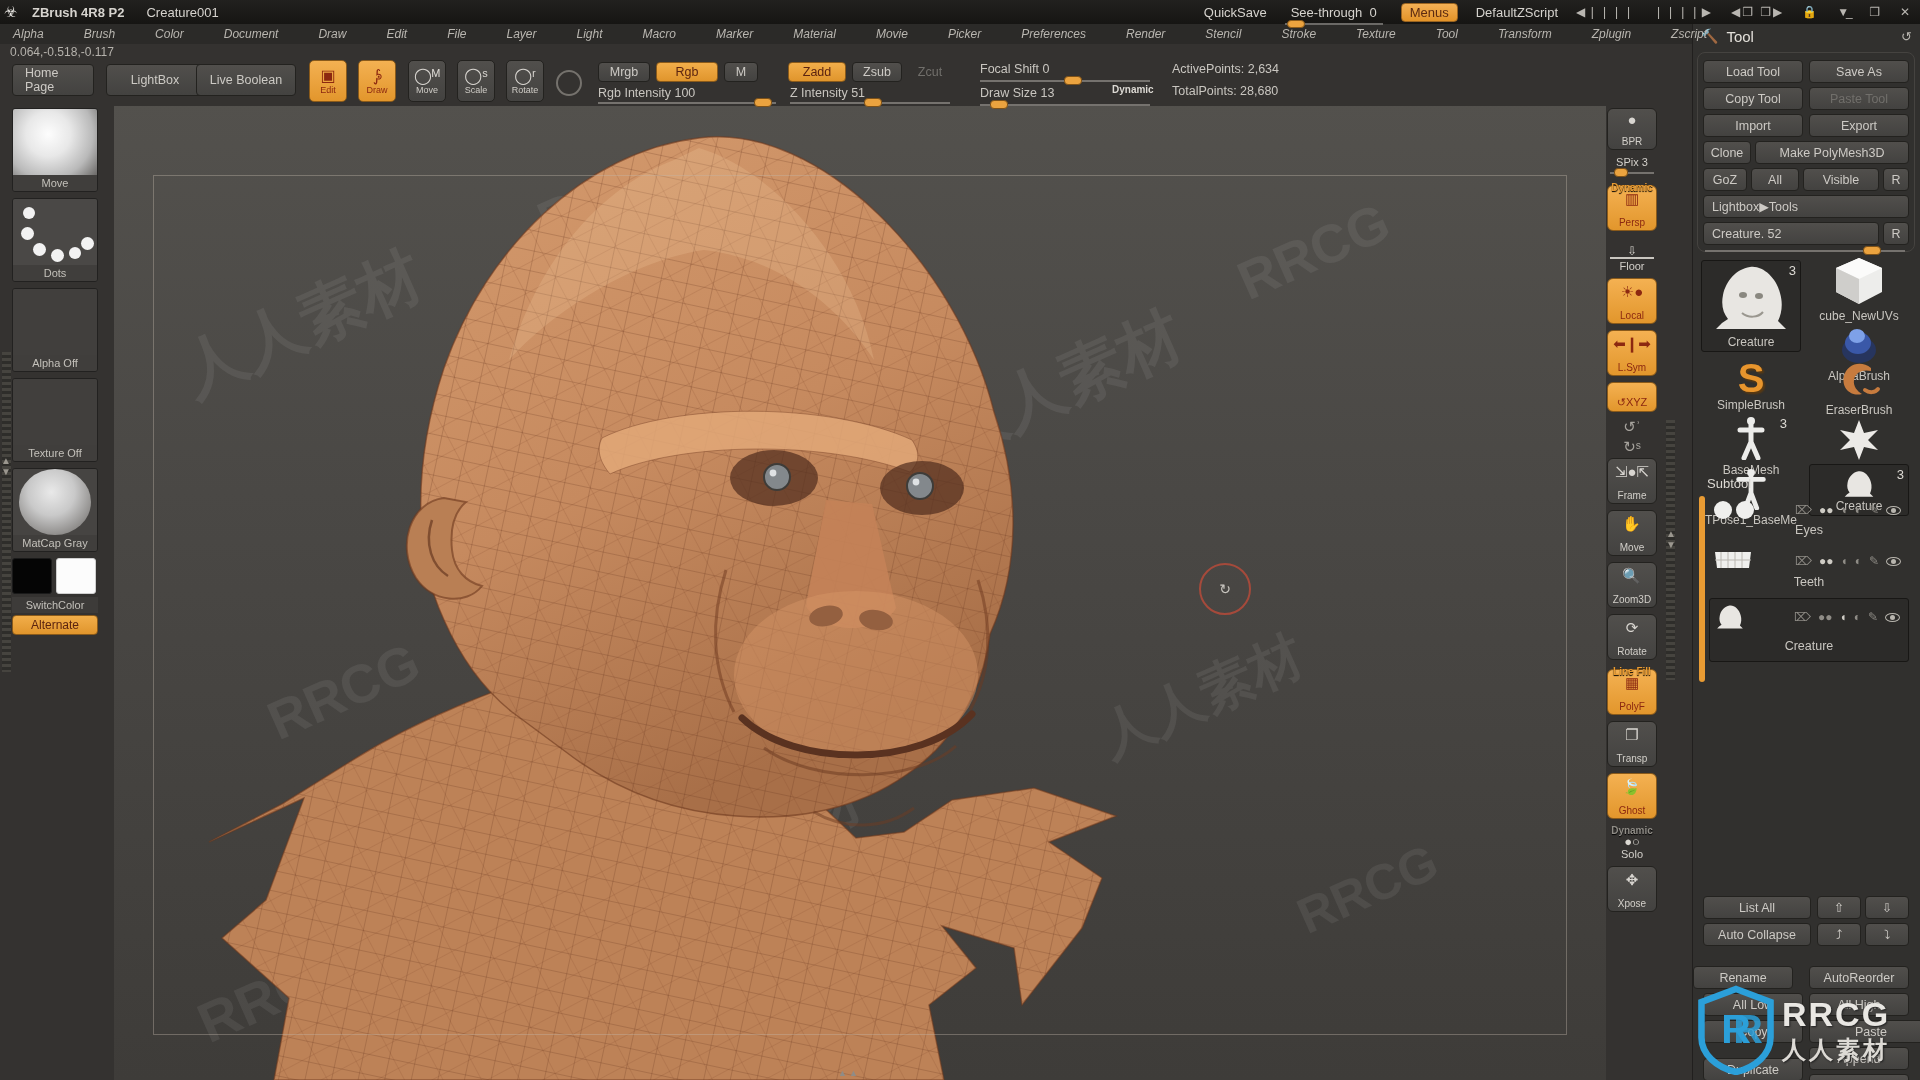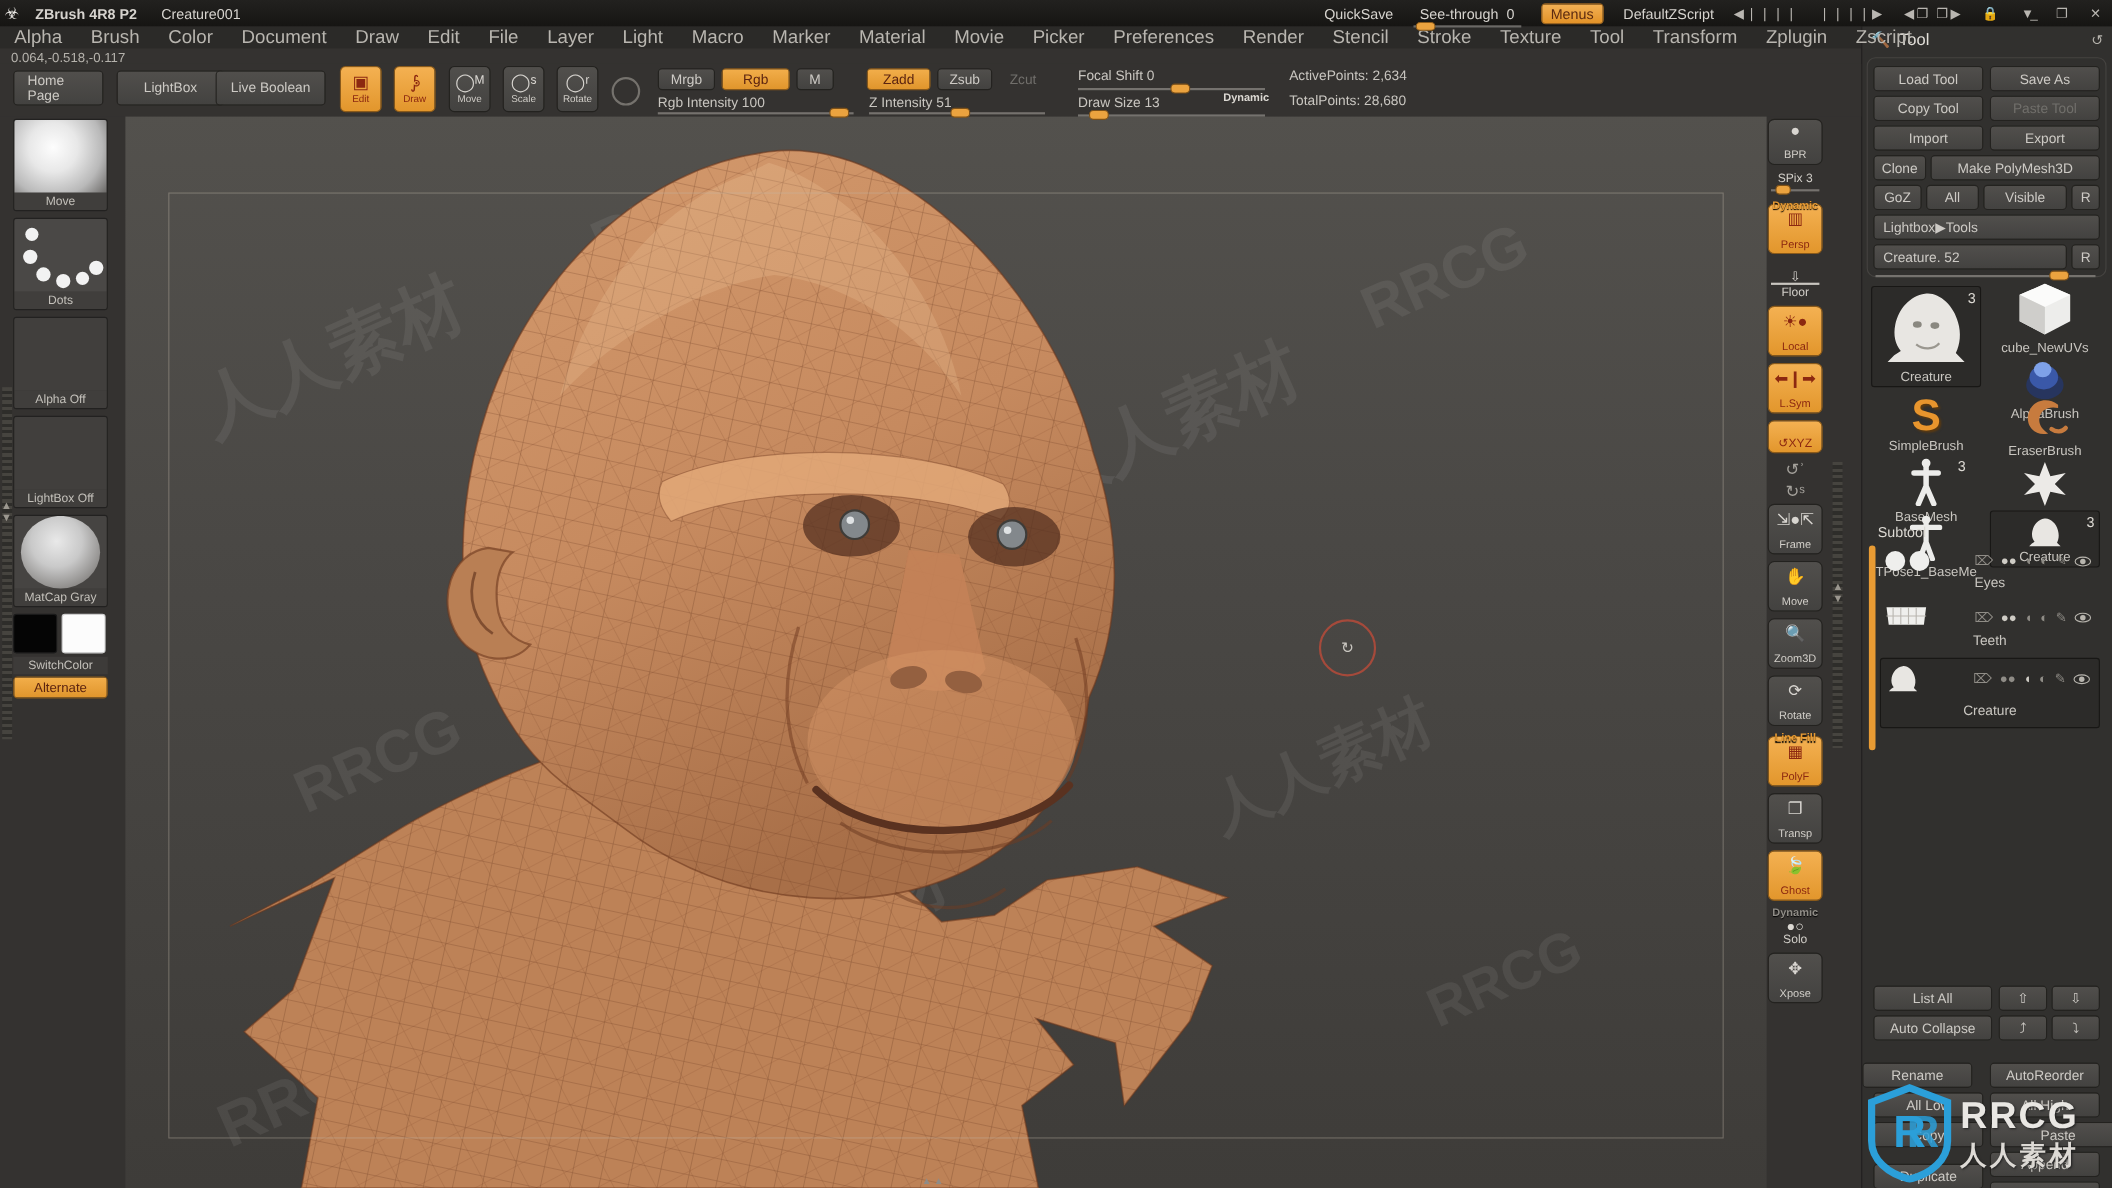--- a/index.html
+++ b/index.html
@@ -20,21 +20,21 @@
   .seethrough .strack { position:absolute; left:0; bottom:-5px; width:100%; height:2px; background:#6b6966; }
   .seethrough .shandle { position:absolute; left:2px; bottom:-8px; width:18px; height:8px; border-radius:4px;
      background:#eba33f; border:1px solid #8a5a1a; }
   .menus-btn { background:linear-gradient(#f3b055,#e39328); color:#5c2a10; border:1px solid #9a6420;
      border-radius:4px; padding:1px 8px; font-size:13px; }
   .winico { color:#b9b6b1; font-size:12px; letter-spacing:2px; }
   .lock { color:#d8a23c; }
 
   
   .menubar { position:absolute; left:0; top:24px; width:1692px; height:20px;
-    background:#2b2a28; display:flex; align-items:center; gap:0; font-size:17px; color:#b9b6b0; z-index:30; }
+    background:#2b2a28; display:flex; align-items:center; gap:14px; font-size:12px; color:#b9b6b0; z-index:30;font-style:italic; }
   .menubar span { padding:2px 13px; cursor:default; }
   .coordsline { position:absolute; left:10px; top:45px; font-size:12px; color:#b5b2ac; z-index:30; }
 
   
   .btn { background:linear-gradient(#514f4c,#434240); border:1px solid #23221f; border-radius:4px;
     color:#cdcac5; font-size:12.5px; display:flex; align-items:center; justify-content:center;
     height:24px; cursor:pointer; }
   .btn.dim { color:#716f6b; }
   .btn.orange { background:linear-gradient(#f2ae4a,#e0952c); border-color:#8a5a1a; color:#5c2410; }
   .slider { position:relative; height:2px; background:#75726e; }
@@ -350,21 +350,21 @@
         <span style="position:absolute;left:68px;top:38px;width:13px;height:13px;border-radius:50%;background:#f2f2f2;"></span>
       </div>
       <div class="tray-label">Dots</div>
     </div>
     <div class="tray-item">
       <div class="tray-thumb" style="background:#413f3d;"></div>
       <div class="tray-label">Alpha Off</div>
     </div>
     <div class="tray-item">
       <div class="tray-thumb" style="background:#413f3d;"></div>
-      <div class="tray-label">LightBox Off</div>
+      <div class="tray-label">Texture Off</div>
     </div>
     <div class="tray-item">
       <div class="tray-thumb">
         <span style="position:absolute;left:6px;top:0px;width:72px;height:66px;border-radius:50%;background:radial-gradient(circle at 45% 35%, #e9e9e9 0%, #c9c9c9 40%, #8d8b89 75%, #585755 100%);"></span>
       </div>
       <div class="tray-label">MatCap Gray</div>
     </div>
     <div>
       <div style="display:flex; gap:4px;">
         <span style="width:40px; height:36px; background:#050505; border:1px solid #1a1a1a; border-radius:3px;"></span>

